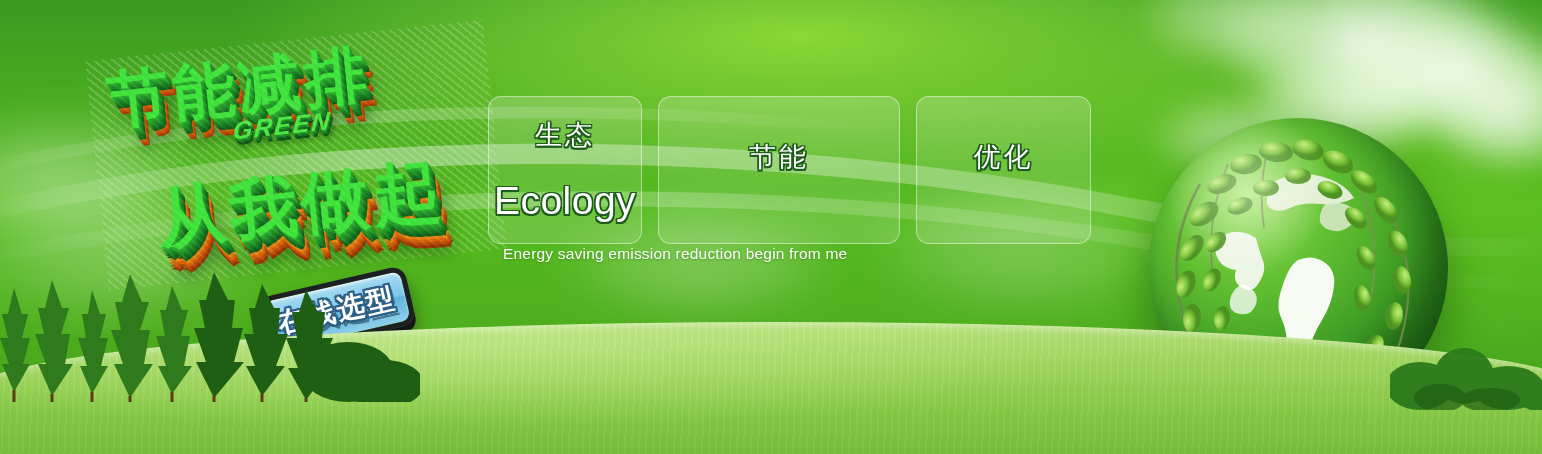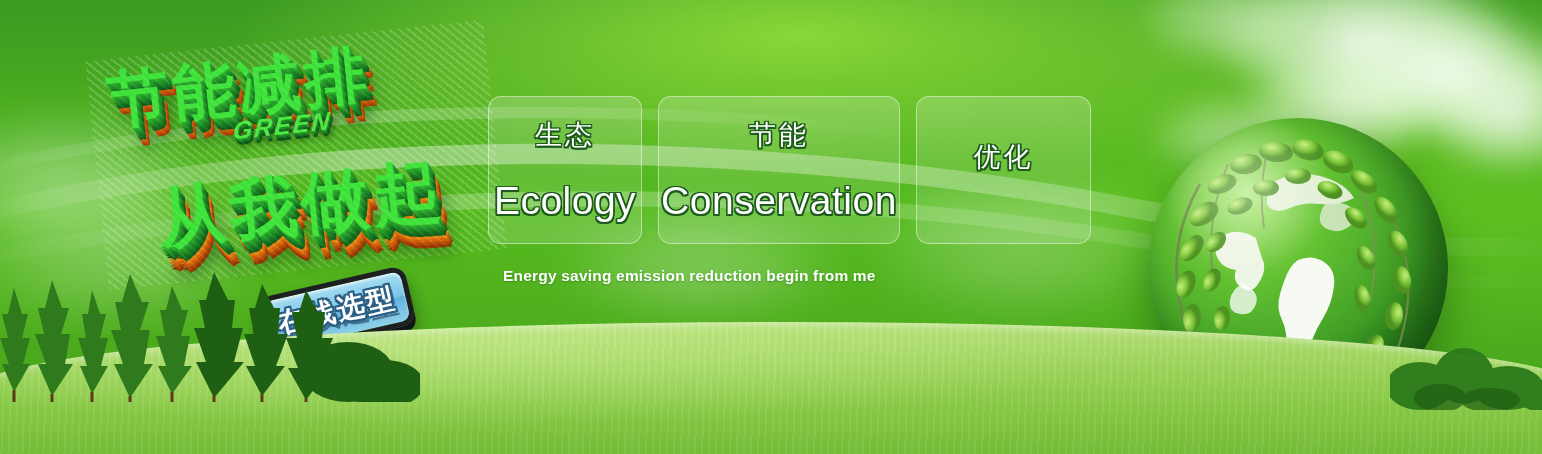--- a/index.html
+++ b/index.html
@@ -109,22 +109,22 @@
   }
   .card.wide{width:242px;}
   .card.wide2{width:175px;}
   .card .cn{font-size:27px;color:#fff;font-weight:500;letter-spacing:3px;margin-bottom:26px;white-space:nowrap;
     text-shadow:-1.5px 0 #1d5c1b,0 -1.5px #1d5c1b,1.5px 0 #1d5c1b,0 1.5px #1d5c1b,
       -1.5px -1.5px #1d5c1b,1.5px -1.5px #1d5c1b,-1.5px 1.5px #1d5c1b,1.5px 1.5px #1d5c1b;}
   .card .en{font-size:39px;color:#fff;letter-spacing:.5px;white-space:nowrap;
     text-shadow:-1.5px 0 #1d5c1b,0 -1.5px #1d5c1b,1.5px 0 #1d5c1b,0 1.5px #1d5c1b,
       -1.5px -1.5px #1d5c1b,1.5px -1.5px #1d5c1b,-1.5px 1.5px #1d5c1b,1.5px 1.5px #1d5c1b;}
 
-  .tagline{position:absolute;left:503px;top:267px;font-size:15.5px;color:#ffffff;letter-spacing:.2px;
-    text-shadow:0 1px 2px rgba(30,90,20,.45);white-space:nowrap;font-weight:bold;}
+  .tagline{position:absolute;left:503px;top:245px;font-size:15.5px;color:#ffffff;letter-spacing:.2px;
+    text-shadow:0 1px 2px rgba(30,90,20,.45);white-space:nowrap;}
 </style>
 </head>
 <body>
 
 <div class="banner">
 
   <div class="sky">
     <div class="cloud cl1"></div>
     <div class="cloud cl2"></div>
     <div class="cloud cl3"></div>
@@ -175,21 +175,20 @@
              L5.2 30.4 q-1.8-2-0.2-3.6 q1.8-1.7 3.8 0.2 l2 2 V7.4 Q10.8 4 14 4 Z"></path>
   </svg>
 
   <div class="cards">
     <div class="card">
       <div class="cn">生态</div>
       <div class="en">Ecology</div>
     </div>
     <div class="card wide">
       <div class="cn">节能</div>
-      <div class="en">Conservation</div>
     </div>
     <div class="card wide2">
       <div class="cn">优化</div>
     </div>
   </div>
 
   <div class="tagline">Energy saving emission reduction begin from me</div>
 
   <div class="globe-shadow"></div>
   <div class="globe-wrap">

